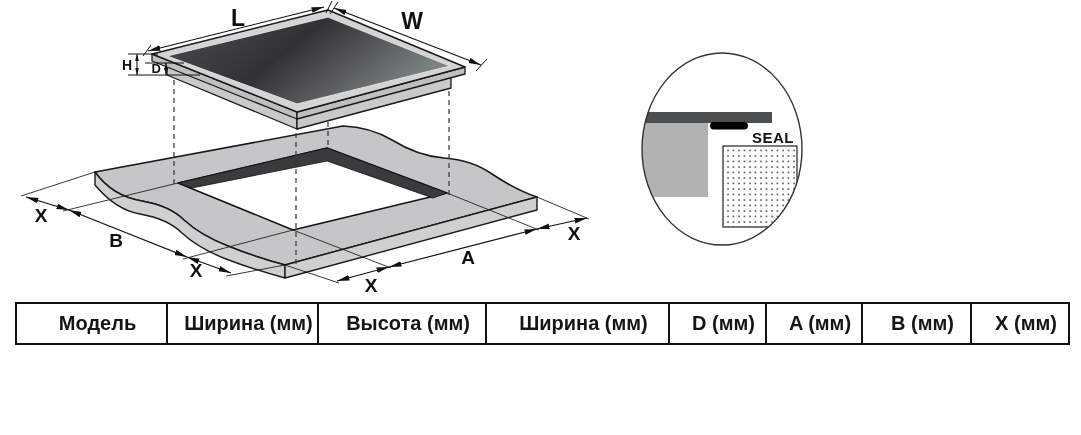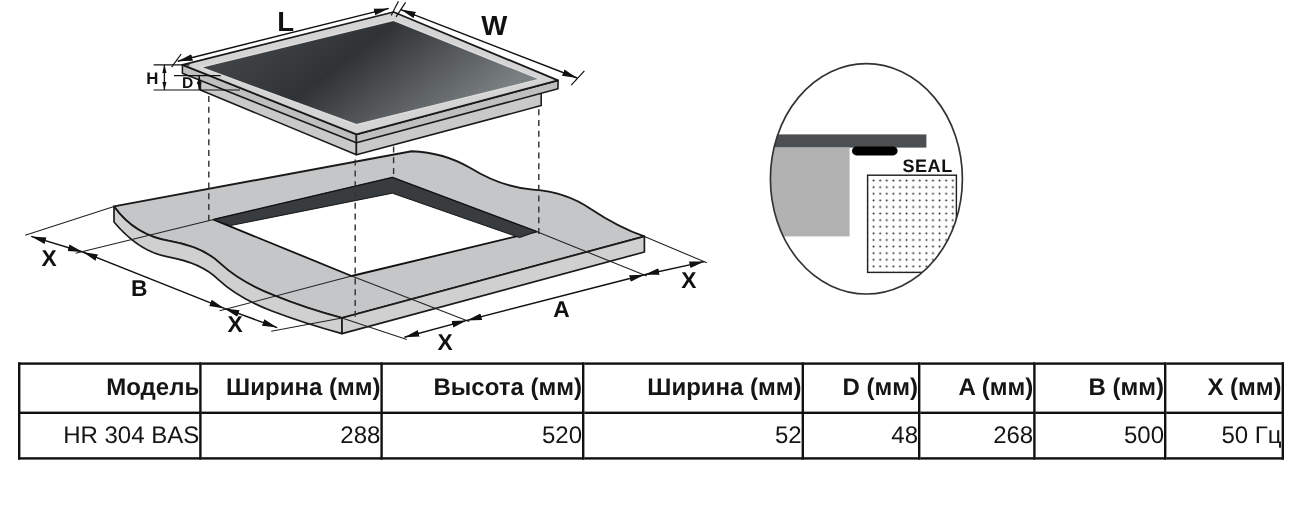--- a/index.html
+++ b/index.html
@@ -3,21 +3,21 @@
 <meta charset="utf-8">
 <style>
   html,body{margin:0;padding:0;background:#fff;}
   .stage{position:relative;width:1081px;height:435px;background:#fff;overflow:hidden;
          font-family:"Liberation Sans",sans-serif;}
   .stage svg{position:absolute;top:0;left:0;}
   .dim-label{font-family:"Liberation Sans",sans-serif;font-weight:bold;fill:#111;}
   .seal-text{font-family:"Liberation Sans",sans-serif;font-weight:600;letter-spacing:0.5px;fill:#111;}
   .spec-table{position:absolute;left:15px;top:302px;border-collapse:collapse;table-layout:fixed;
               width:1053px;color:#151515;}
-  .spec-table th,.spec-table td{border:2px solid #111;text-align:right;padding:0 0 0 12px;
+  .spec-table th,.spec-table td{border:2px solid #111;text-align:center;padding:0 0 0 12px;
               font-size:20px;overflow:hidden;white-space:nowrap;}
   .spec-table th{font-weight:bold;height:39px;}
   .spec-table td{font-weight:normal;height:36px;}
 </style>
 </head>
 <body>
 
 <div class="stage">
 
 <svg width="1081" height="300" viewBox="0 0 1081 300">
@@ -153,26 +153,16 @@
       <th>Ширина (мм)</th>
       <th>Высота (мм)</th>
       <th>Ширина (мм)</th>
       <th>D (мм)</th>
       <th>A (мм)</th>
       <th>B (мм)</th>
       <th>X (мм)</th>
     </tr>
   </thead>
   <tbody>
-    <tr>
-      <td>HR 304 BAS</td>
-      <td>288</td>
-      <td>520</td>
-      <td>52</td>
-      <td>48</td>
-      <td>268</td>
-      <td>500</td>
-      <td>50 Гц</td>
-    </tr>
   </tbody>
 </table>
 
 </div>
 
 </body></html>

